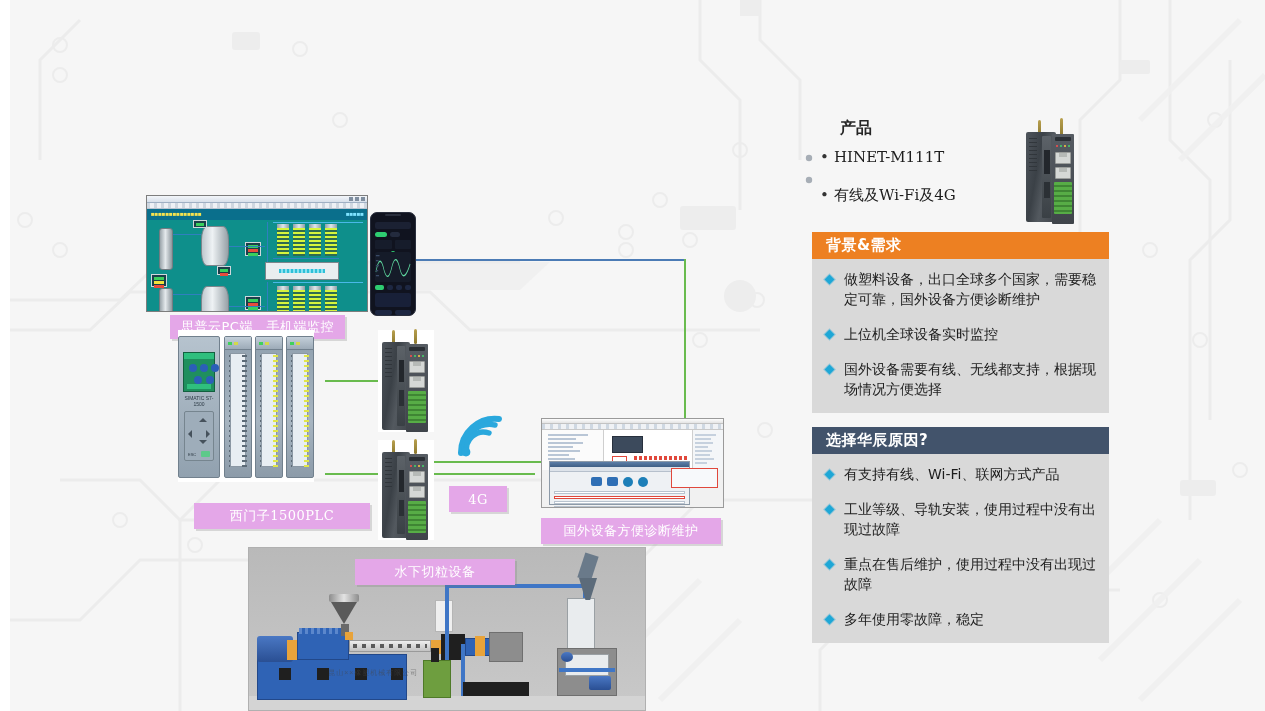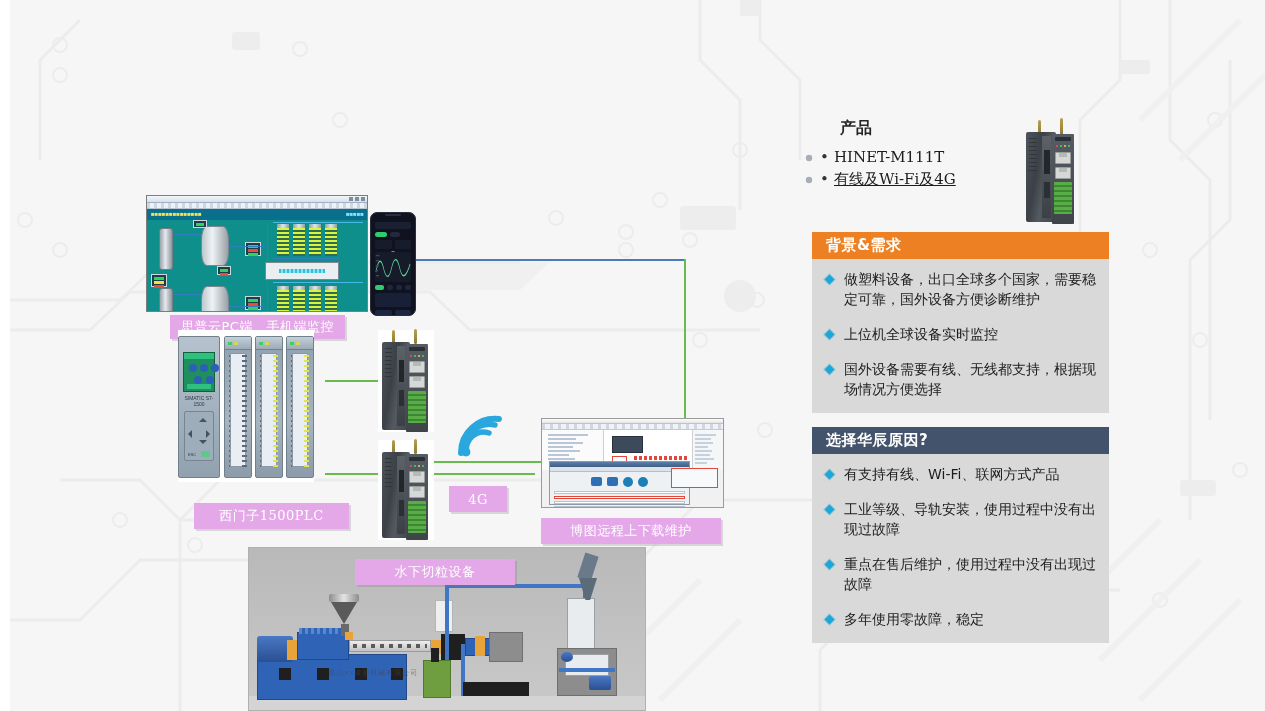--- a/index.html
+++ b/index.html
@@ -55,21 +55,21 @@
     position: absolute; left: 28px; top: 0px;
     font-family: "DejaVu Serif", serif;
     font-size: 16px; font-weight: bold; color: #262626;
   }
   .product-li {
     position: absolute; left: 8px;
     font-family: "DejaVu Serif", serif;
     font-size: 15px; color: #1c1c1c; white-space: nowrap;
   }
   .product-li.l1 { top: 30px; }
-  .product-li.l2 { top: 52px; text-decoration: underline; }
+  .product-li.l2 { top: 68px; }
   .product-li .dot { display: inline-block; width: 14px; color: #333; }
 
   
   .gw { position: relative; }
   .gw .ant {
     position: absolute; width: 3px; border-radius: 2px;
     background: linear-gradient(#b9a04e,#8d7a31);
   }
   .gw .body-main {
     position: absolute; border-radius: 2px;
@@ -664,21 +664,21 @@
           <div class="pins-r"></div>
       </div>
       <div class="plc-mod leds" style="left:108px;width:28px;">
         <div class="head"></div>
           <div class="pins-l"></div>
           <div class="slot"></div>
           <div class="pins-r"></div>
       </div>
     </div>
 
-    <div class="chip" style="left:194px;top:503px;width:155px;height:26px;font-family:'DejaVu Serif',serif;">西门子1500PLC</div>
+    <div class="chip" style="left:194px;top:503px;width:176px;height:26px;font-family:'DejaVu Serif',serif;">西门子1500PLC</div>
 
     <div class="gw" style="position:absolute;left:378px;top:330px;width:56px;height:102px;background:#ffffff;">
       <div class="ant" style="left:14px;top:0;height:14px;"></div>
       <div class="ant" style="left:36px;top:-1px;height:15px;"></div>
       <div class="body-main" style="left:4px;top:12px;width:28px;height:88px;"></div>
       <div class="vents" style="left:7px;top:18px;width:7px;height:30px;"></div>
       <div class="body-side" style="left:19px;top:16px;width:8px;height:80px;"></div>
       <div class="face" style="left:28px;top:14px;width:22px;height:88px;"></div>
       <div class="label-chip" style="left:31px;top:17px;width:16px;height:4px;"></div>
       <div class="led" style="left:32px;top:25px;width:2px;height:2px;background:#ff4d4d;"></div>
@@ -765,21 +765,21 @@
         <div class="fields">
           <span></span>
           <span class="hl"></span>
           <span></span>
           <span></span>
         </div>
       </div>
       <div class="rbox"></div>
     </div>
 
-    <div class="chip" style="left:541px;top:518px;width:180px;height:26px;">博图远程上下载维护</div>
+    <div class="chip" style="left:541px;top:518px;width:180px;height:26px;">国外设备方便诊断维护</div>
 
     <div class="extruder">
       <div class="ex-floor"></div>
 
       <div class="ex-base" style="left:8px;top:106px;width:150px;height:46px;"></div>
       <div class="ex-dark" style="left:30px;top:120px;width:12px;height:12px;"></div>
       <div class="ex-dark" style="left:68px;top:120px;width:12px;height:12px;"></div>
       <div class="ex-dark" style="left:106px;top:120px;width:12px;height:12px;"></div>
       <div class="ex-dark" style="left:142px;top:120px;width:12px;height:12px;"></div>
 

